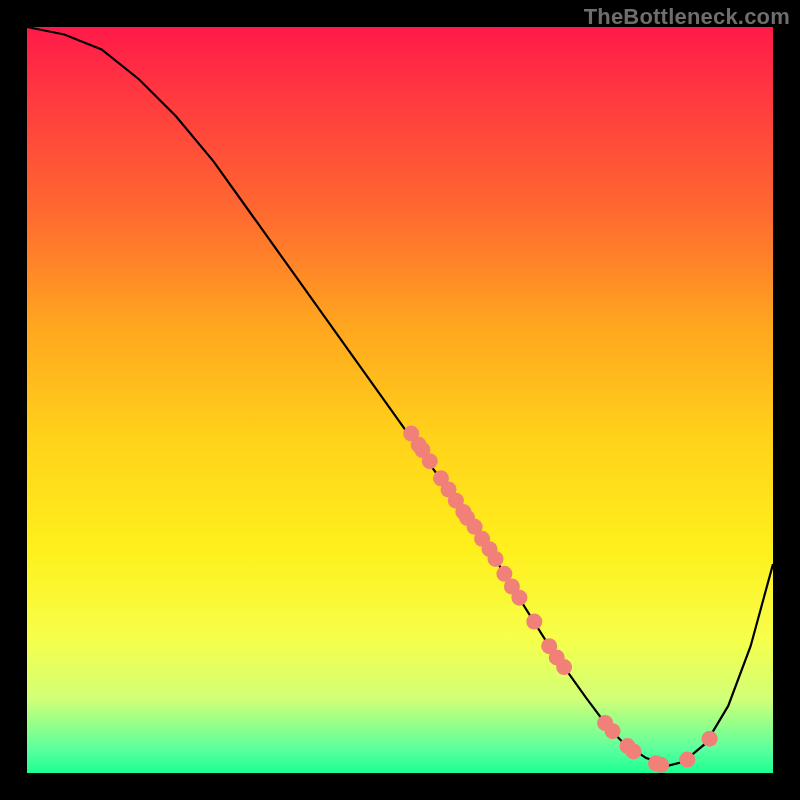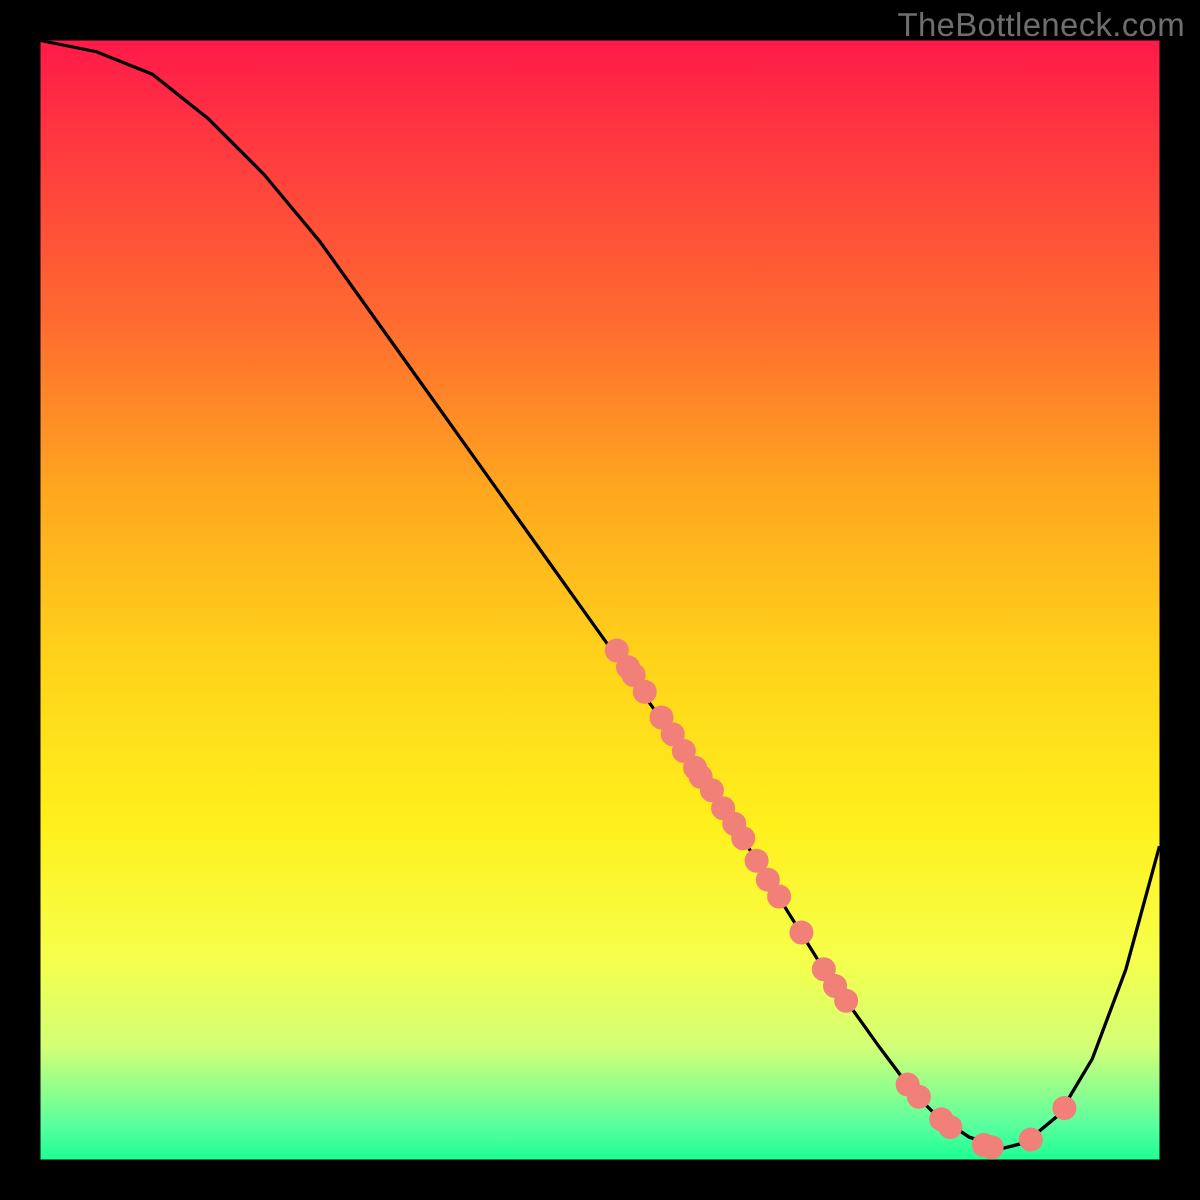--- a/index.html
+++ b/index.html
@@ -29,21 +29,21 @@
       #58ff9e 97%,
       #1cff92 100%
     );
   }
   .watermark {
     position: absolute;
     top: 4px;
     right: 10px;
     color: #6e6e6e;
     font-size: 22px;
-    font-weight: 400;
+    font-weight: 700;
     letter-spacing: 0.2px;
     z-index: 5;
   }
   svg.plot {
     position: absolute;
     left: 27px;
     top: 27px;
     width: 746px;
     height: 746px;
     overflow: visible;

